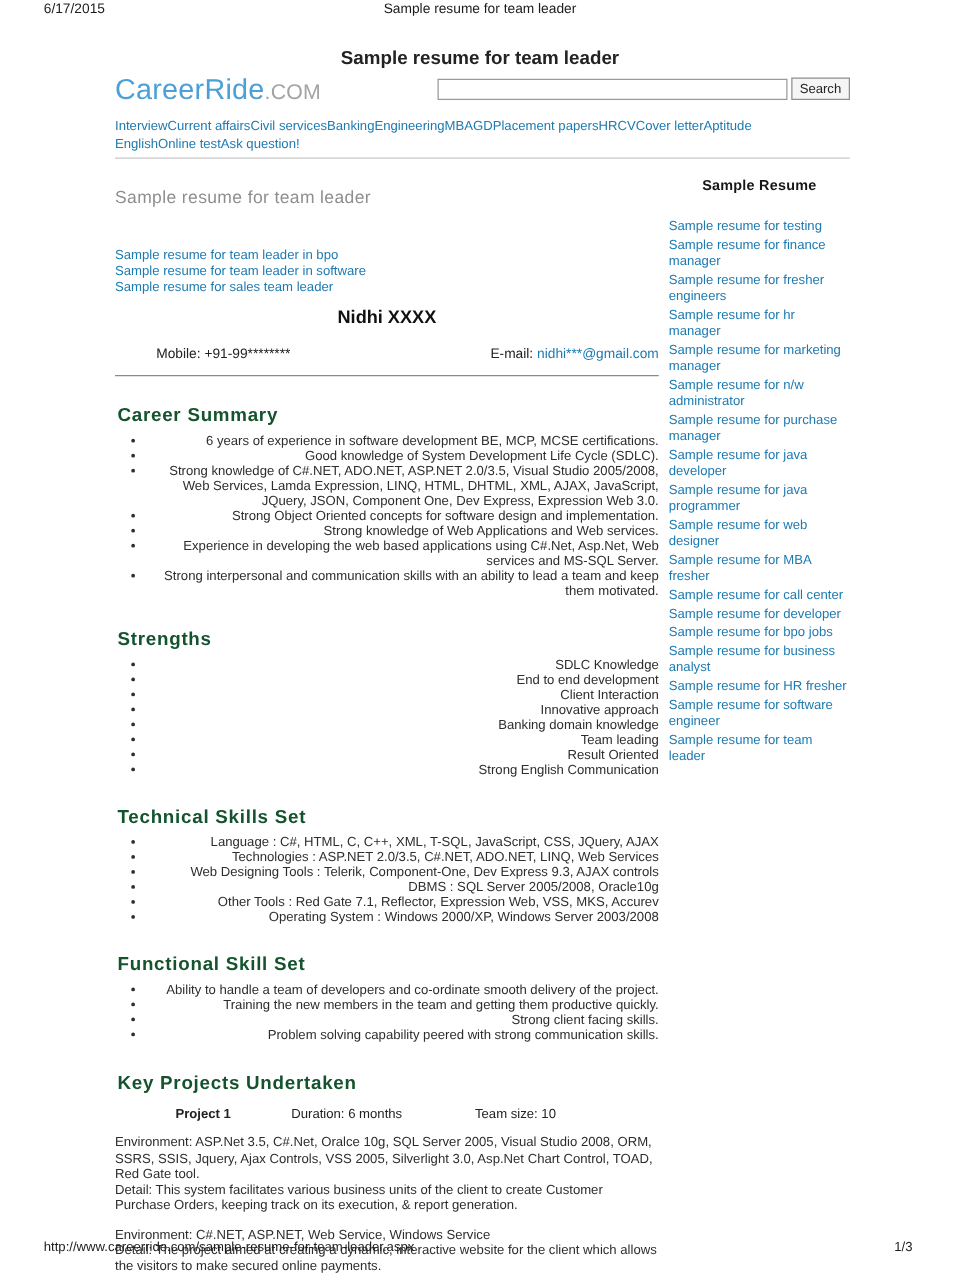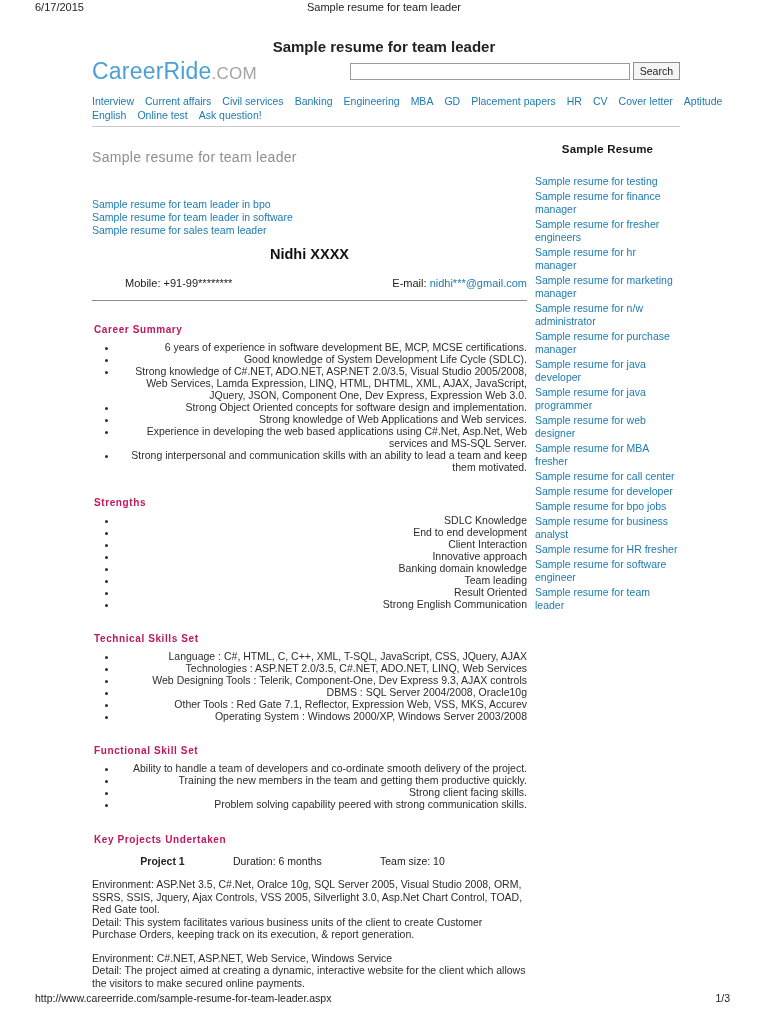--- a/index.html
+++ b/index.html
@@ -26,36 +26,36 @@
   
   .site-header { display: flex; justify-content: space-between; align-items: center; height: 30px; }
   .logo { font-size: 23px; letter-spacing: 0.2px; white-space: nowrap; }
   .logo-primary { color: #4ba0d8; }
   .logo-suffix { color: #a3a3a3; font-size: 17px; }
   .search-box { display: flex; align-items: center; gap: 3px; }
   .search-input { width: 280px; height: 17px; border: 1px solid #9a9a9a; font-size: 11px; padding: 0 3px; outline: none; }
   .search-btn { height: 18px; font-size: 10.5px; padding: 0 6px; background: #f5f5f5; border: 1px solid #8f8f8f; color: #222; cursor: pointer; }
   
   .nav { margin-top: 8px; font-size: 10.5px; }
-  .nav-row { display: flex; gap: 11px; line-height: 14px; align-items: center; }
+  .nav-row { display: flex; line-height: 14px; align-items: center; }
   .nav a { color: #1d7ab0; text-decoration: none; white-space: nowrap; }
   .separator { border-bottom: 1px solid #c9c9c9; margin-top: 4px; }
   
   .columns { display: flex; gap: 8px; }
   .main-col { width: 435px; }
   .side-col { width: 145px; }
   
   .page-heading { margin-top: 22px; font-size: 14px; color: #8e8e8e; letter-spacing: 0.3px; }
   .related-links { margin-top: 33px; }
   .related-links a { display: block; font-size: 10.5px; line-height: 13px; color: #1d7ab0; text-decoration: none; }
   .candidate-name { margin-top: 9px; text-align: center; font-size: 14.5px; font-weight: bold; color: #111; }
   .contact-row { display: flex; justify-content: space-between; margin-top: 15px; font-size: 11px; color: #222; margin-left: 33px; }
   .email-link { color: #1d7ab0; text-decoration: none; }
   .rule { border-bottom: 1px solid #8a8a8a; margin-top: 11px; }
-  .section-heading { margin: 23px 0 0 2px; font-size: 10px; font-weight: bold; color: #be185d; letter-spacing: 0.6px; }
+  .section-heading { margin: 23px 0 0 2px; font-size: 15px; font-weight: bold; color: #14532d; letter-spacing: 0.6px; }
   .bullets { margin: 6px 0 0 26px; }
   .bullets li { font-size: 10.5px; line-height: 12px; color: #2d2d2d; margin: 0; text-align: right; }
   .sec-strengths .section-heading { margin-top: 24px; }
   .projects-heading { margin-top: 24px; }
   .project-meta { display: flex; margin-top: 10px; font-size: 10.5px; color: #222; }
   .project-name { width: 141px; font-weight: bold; text-align: center; }
   .project-duration { width: 147px; }
   .project-desc { margin-top: 11px; font-size: 10.5px; line-height: 12.5px; color: #2d2d2d; }
   
   .sidebar-heading { margin-top: 16px; text-align: center; font-size: 11.5px; font-weight: bold; color: #171717; letter-spacing: 0.2px; }
@@ -158,21 +158,21 @@
           <li>Strong English Communication</li>
         </ul>
       </div>
 
       <div class="sec-technical">
         <div class="section-heading">Technical Skills Set</div>
         <ul class="bullets">
           <li>Language : C#, HTML, C, C++, XML, T-SQL, JavaScript, CSS, JQuery, AJAX</li>
           <li>Technologies : ASP.NET 2.0/3.5, C#.NET, ADO.NET, LINQ, Web Services</li>
           <li>Web Designing Tools : Telerik, Component-One, Dev Express 9.3, AJAX controls</li>
-          <li>DBMS : SQL Server 2004/2008, Oracle10g</li>
+          <li>DBMS : SQL Server 2005/2008, Oracle10g</li>
           <li>Other Tools : Red Gate 7.1, Reflector, Expression Web, VSS, MKS, Accurev</li>
           <li>Operating System : Windows 2000/XP, Windows Server 2003/2008</li>
         </ul>
       </div>
 
       <div class="sec-functional">
         <div class="section-heading">Functional Skill Set</div>
         <ul class="bullets">
           <li>Ability to handle a team of developers and co-ordinate smooth delivery of the project.</li>
           <li>Training the new members in the team and getting them productive quickly.</li>

